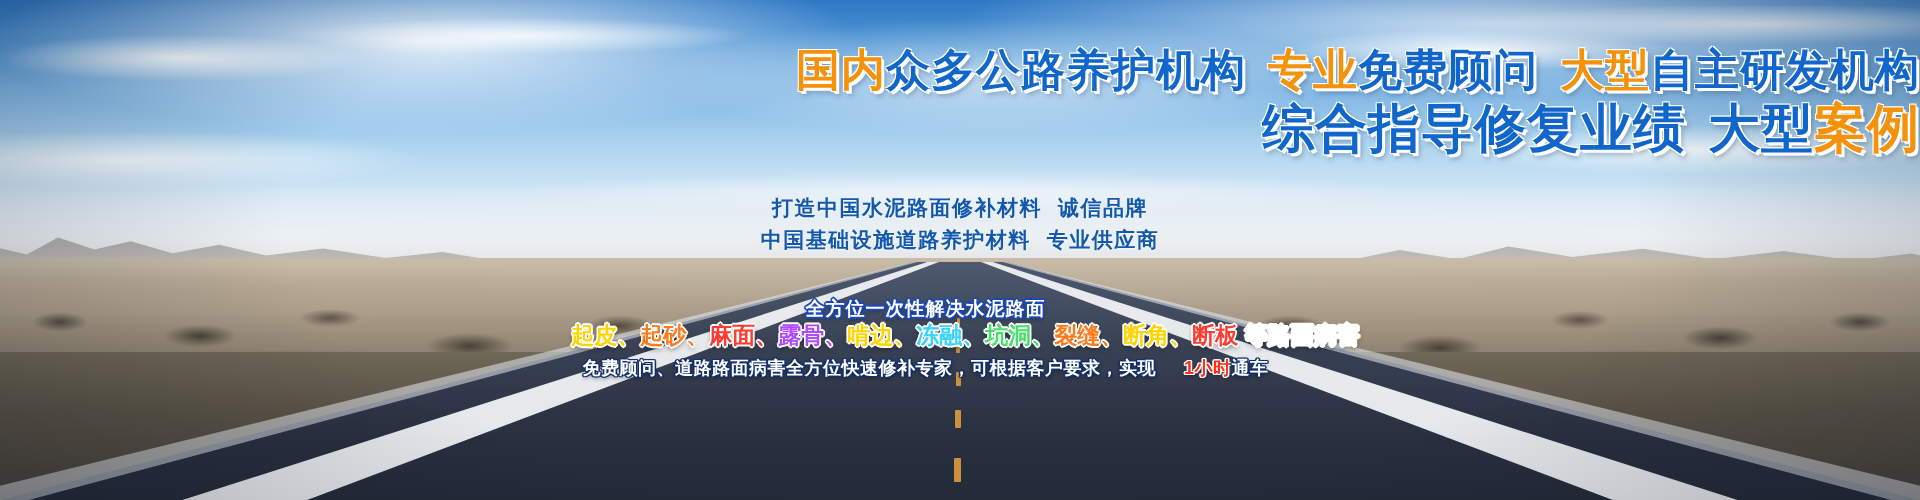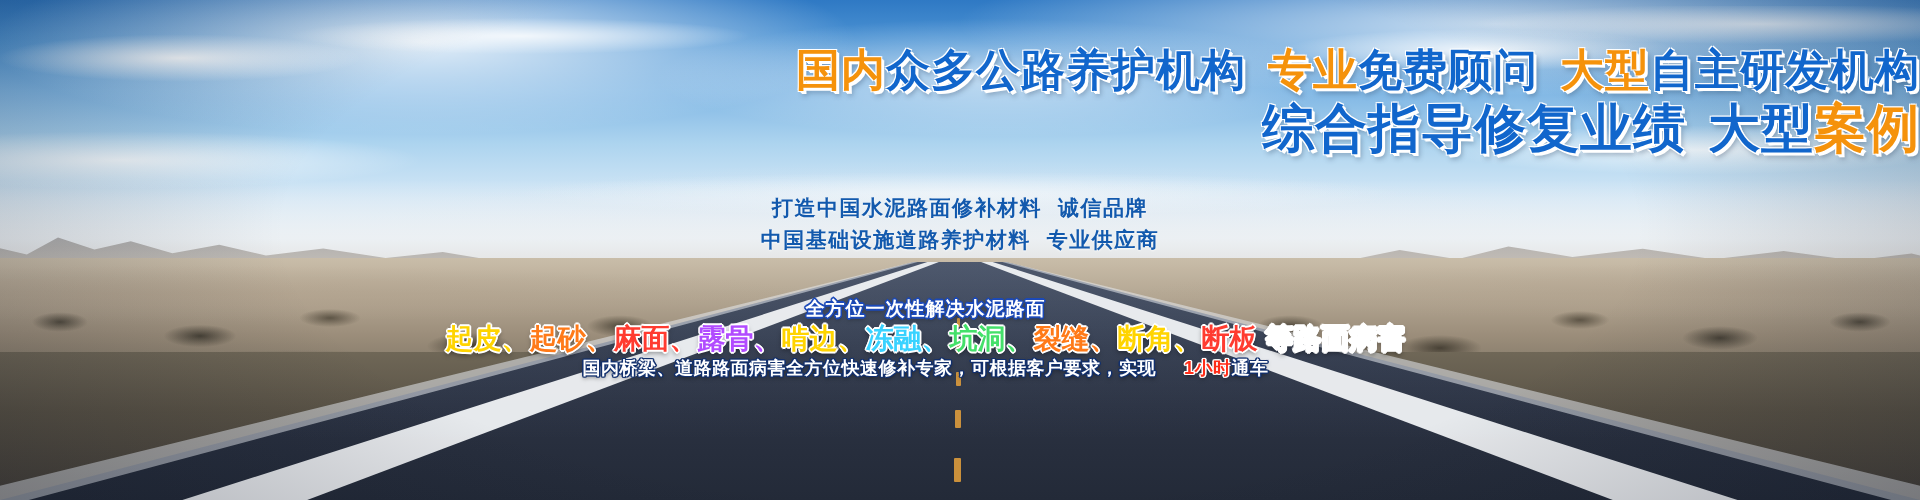--- a/index.html
+++ b/index.html
@@ -169,21 +169,21 @@
     font-weight:bold;
   }
   .b1{
     top:296px;font-size:19px;color:#ffffff;letter-spacing:1px;
     text-shadow:
       -1.6px 0 #1b49b8, 1.6px 0 #1b49b8, 0 -1.6px #1b49b8, 0 1.6px #1b49b8,
       -1.2px -1.2px #1b49b8, 1.2px -1.2px #1b49b8, -1.2px 1.2px #1b49b8, 1.2px 1.2px #1b49b8,
       0 2px 4px rgba(0,0,0,.5);
   }
   .b2{
-    top:320px;font-size:28px;letter-spacing:0px;
+    top:320px;font-size:23px;letter-spacing:0px;margin-left:40px;
   }
   .b3{
     top:356px;font-size:18px;color:#ffffff;letter-spacing:.5px;
     text-shadow:
       -1.4px 0 #12306e, 1.4px 0 #12306e, 0 -1.4px #12306e, 0 1.4px #12306e,
       -1px -1px #12306e, 1px -1px #12306e, -1px 1px #12306e, 1px 1px #12306e,
       0 2px 4px rgba(0,0,0,.55);
   }
   .ol{
     text-shadow:
@@ -241,16 +241,16 @@
     <div class="headline h2"><span class="blue">综合指导修复业绩</span><span class="gap"></span><span class="blue">大型</span><span class="orange">案例</span></div>
 
     <div class="sub sub2"><span>中国基础设施道路养护材料</span><span class="sp"></span><span>专业供应商</span></div>
 
     <div class="sub sub1"><span>打造中国水泥路面修补材料</span><span class="sp"></span><span>诚信品牌</span></div>
 
     <div class="bottom b1">全方位一次性解决水泥路面</div>
 
     <div class="bottom b2" id="defect-list"><span class="ol" style="color: rgb(255, 212, 0);">起皮、</span><span class="ol" style="color: rgb(255, 122, 24);">起砂、</span><span class="ol" style="color: rgb(255, 59, 48);">麻面、</span><span class="ol" style="color: rgb(177, 75, 255);">露骨、</span><span class="ol" style="color: rgb(255, 212, 0);">啃边、</span><span class="ol" style="color: rgb(57, 210, 255);">冻融、</span><span class="ol" style="color: rgb(68, 224, 106);">坑洞、</span><span class="ol" style="color: rgb(255, 122, 24);">裂缝、</span><span class="ol" style="color: rgb(255, 212, 0);">断角、</span><span class="ol" style="color: rgb(255, 59, 48);">断板</span><span class="ol" style="color: rgb(255, 255, 255);"> 等路面病害</span></div>
 
-    <div class="bottom b3"><span>国内桥梁、道路路面病害全方位快速修补专家，可根据客户要求，实现</span><span class="red">1小时</span><span class="tail">通车</span></div>
+    <div class="bottom b3"><span>免费顾问、道路路面病害全方位快速修补专家，可根据客户要求，实现</span><span class="red">1小时</span><span class="tail">通车</span></div>
 
   </div>
 </div>
 
 </body></html>

